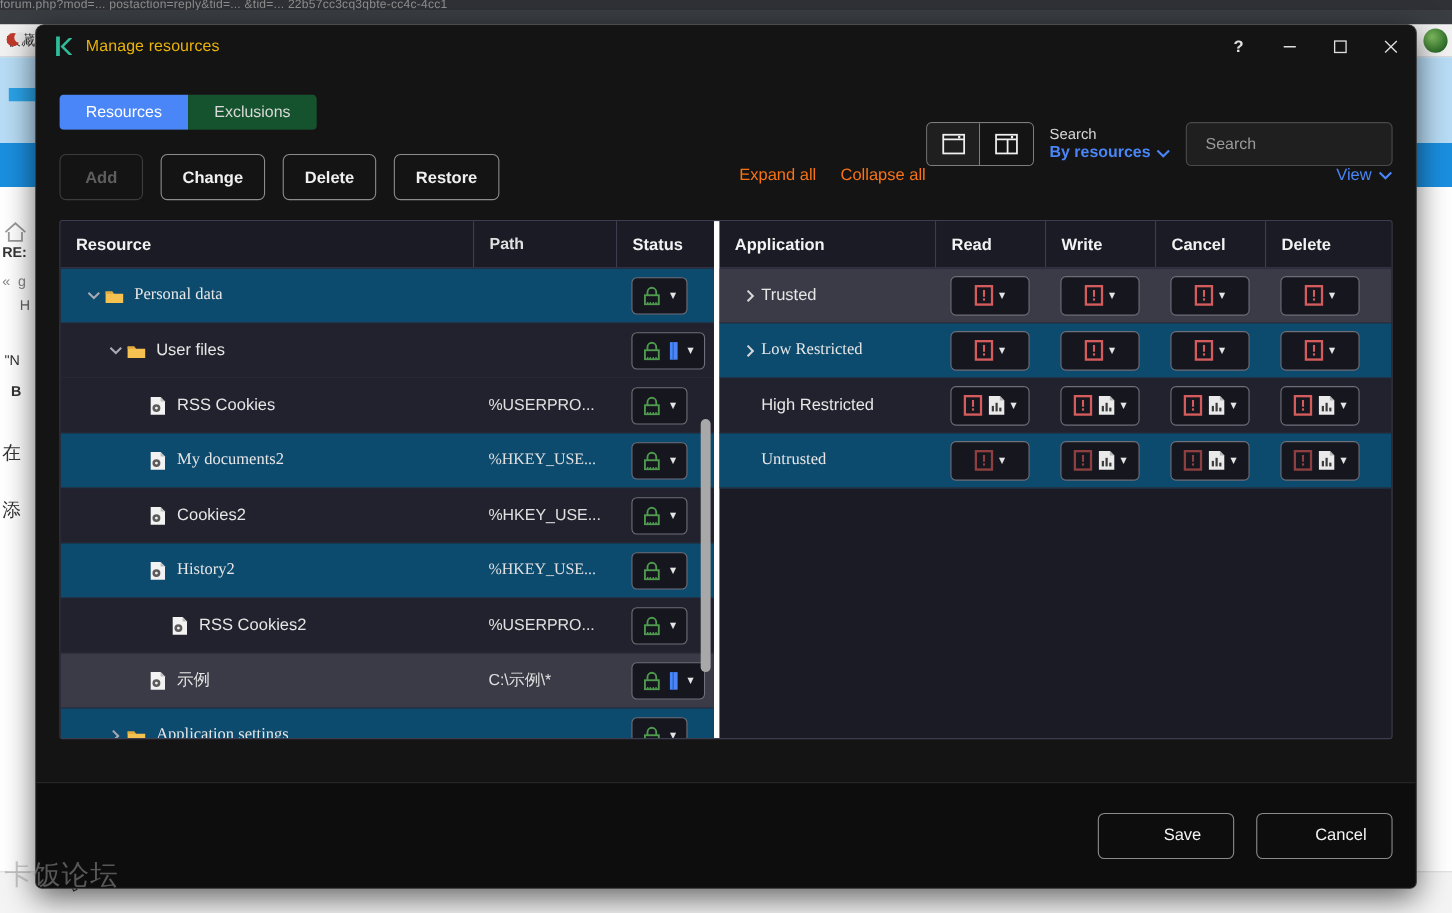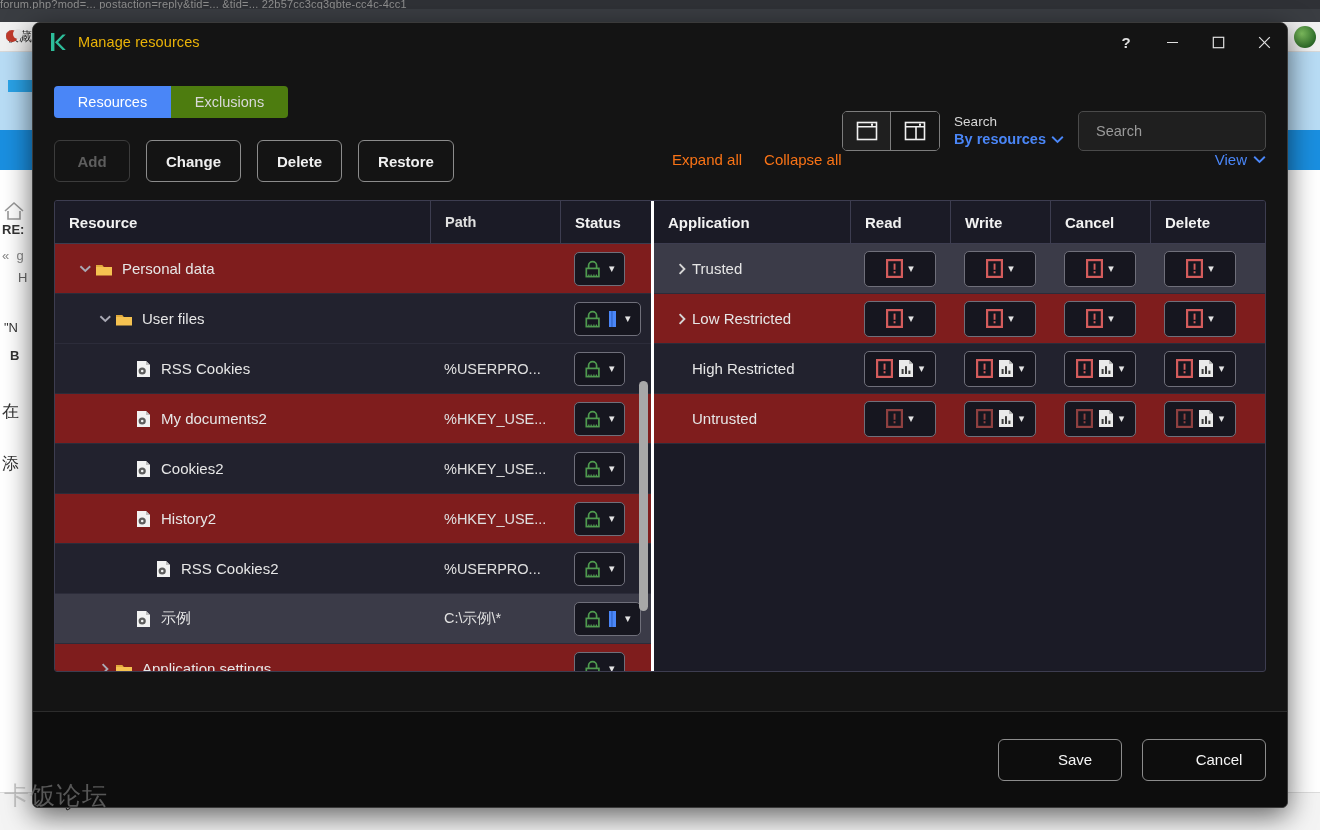--- a/index.html
+++ b/index.html
@@ -95,21 +95,21 @@
   }
 
   
   #tabs {
     display: flex; margin-top: 25px; width: 234px;
     border-radius: 4px; overflow: hidden; background: #1e1e1e;
   }
   .tab {
     flex: 1 1 auto; height: 32px; display: flex; align-items: center;
     justify-content: center; font-size: 14.5px; color: #d9d9d9;
-    background: #4d7c0f; cursor: default;
+    background: #14532d; cursor: default;
   }
   .tab.active { background: #4a86f7; color: #fff; }
 
   
   #search-cluster {
     position: absolute; right: 21px; top: 50px;
     display: flex; align-items: center; gap: 14px;
   }
   #view-toggle {
     display: flex; border: 1px solid #7d7d7d; border-radius: 5px;
@@ -161,40 +161,40 @@
     gap: 6px; cursor: default;
   }
 
   
   #grid-wrap {
     margin-top: 18px; height: 472px;
     border: 1px solid #3d3d50; border-radius: 3px;
     display: flex; overflow: hidden; background: #1b1b26;
   }
   #left-pane { width: 599px; flex: 0 0 599px; display: flex; flex-direction: column;
-               border-right: 3px solid #ffffff; position: relative; }
+               border-right: 5px solid #ffffff; position: relative; }
   #right-pane { flex: 1 1 auto; display: flex; flex-direction: column; }
 
   .hdr-row {
     height: 43px; flex: 0 0 43px; display: flex; align-items: stretch;
     background: #1b1b26; border-bottom: 1px solid #3d3d50;
   }
   .hdr-cell {
     display: flex; align-items: center; padding: 0 14px;
     font-size: 15px; font-weight: bold; color: #f2f2f2;
   }
   .hdr-cell + .hdr-cell { border-left: 1px solid #3d3d50; }
 
   .rows { flex: 1 1 auto; overflow: hidden; position: relative; }
   .row {
     height: 50px; display: flex; align-items: stretch;
     border-bottom: 1px solid #2c2c3a;
   }
   .row.alt { background: #22222e; }
-  .row.plain { background: #7f1d1d; }
+  .row.plain { background: #0c4a6e; font-family: Liberation Serif, serif; }
   .row.sel { background: #3b3b48; }
   .cell { display: flex; align-items: center; padding: 0 14px; font-size: 15px; color: #e6e6e6; }
 
   .c-resource { width: 375px; flex: 0 0 375px; }
   .c-path { width: 130px; flex: 0 0 130px; font-size: 14.5px; color: #e0e0e0; }
   .c-status { flex: 1 1 auto; }
 
   .chev {
     width: 20px; flex: 0 0 20px; display: flex; align-items: center;
     justify-content: center; color: #a9a9b4; font-size: 11px;

